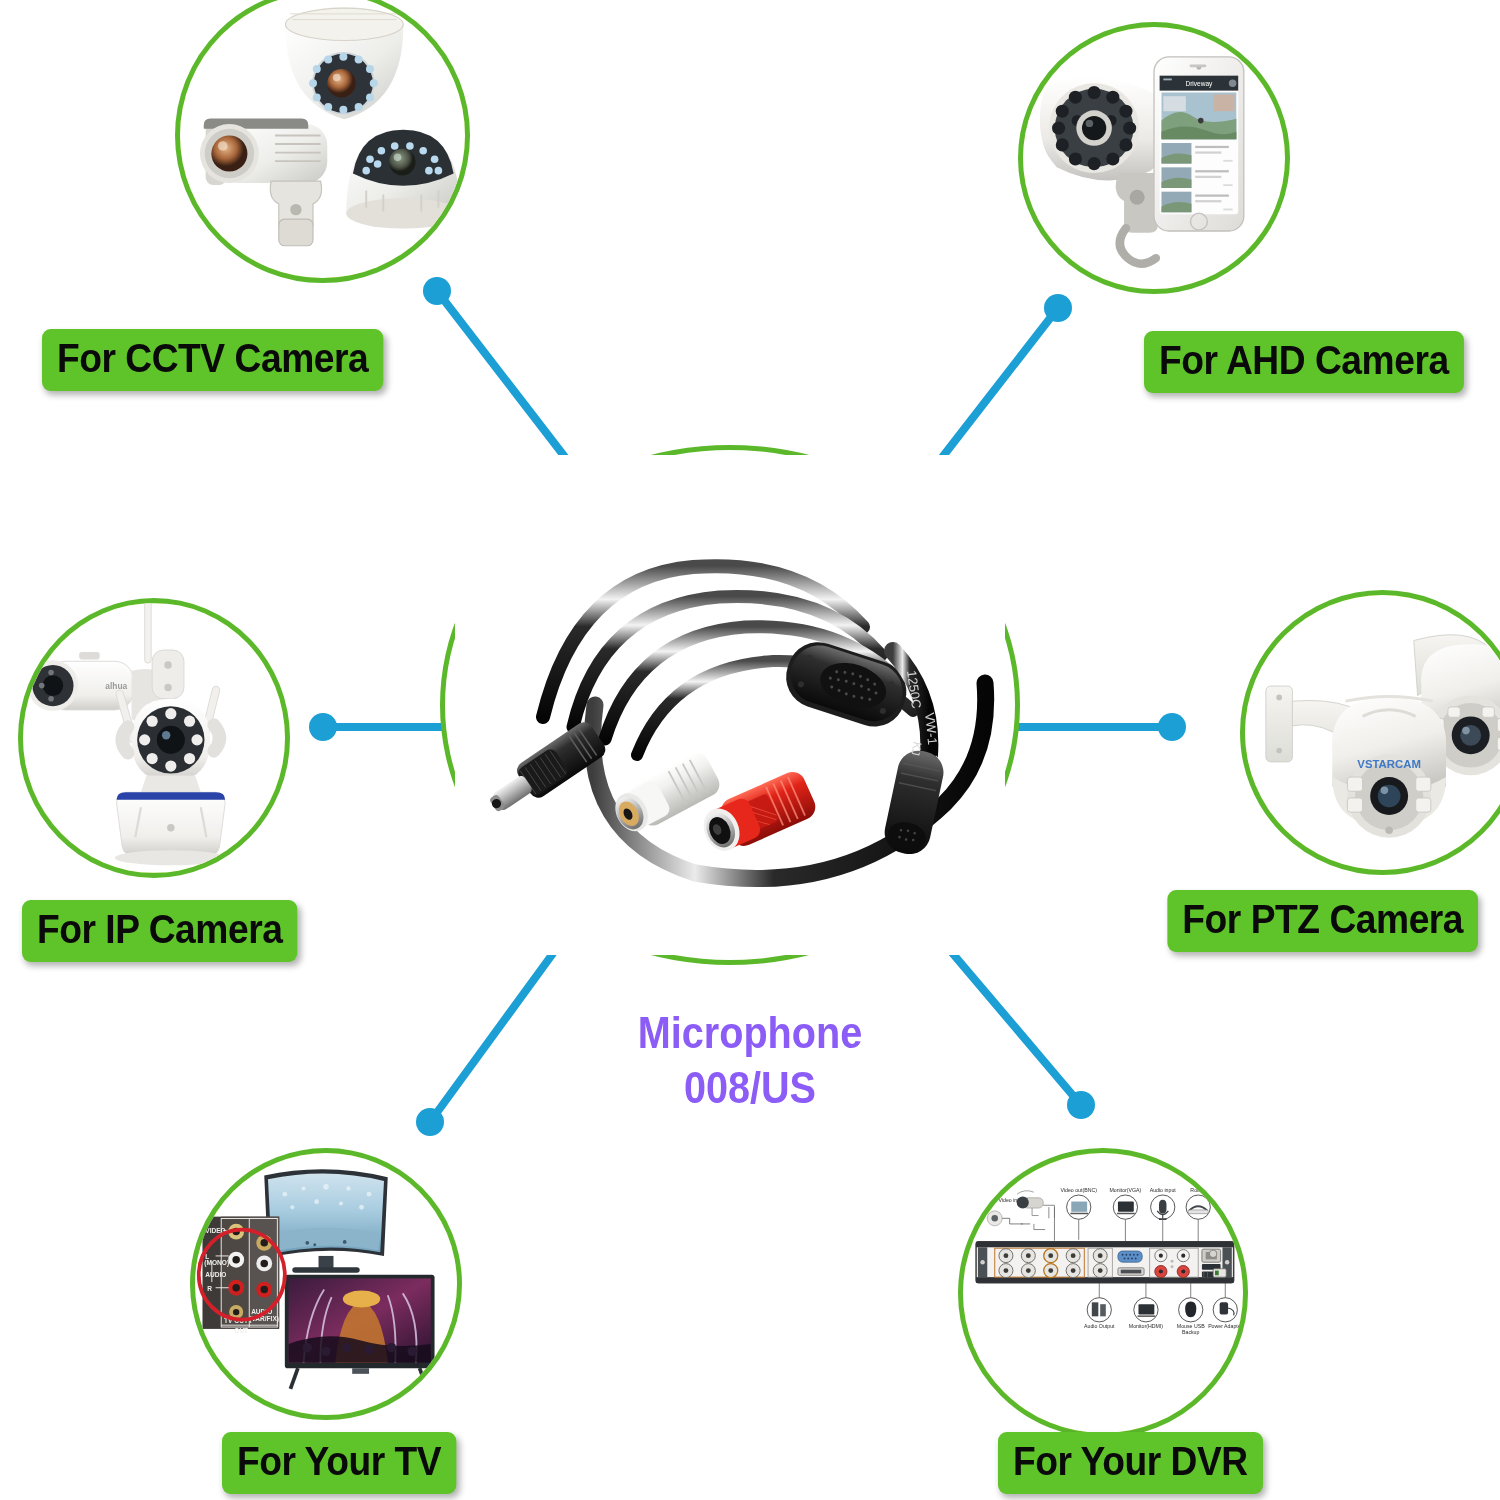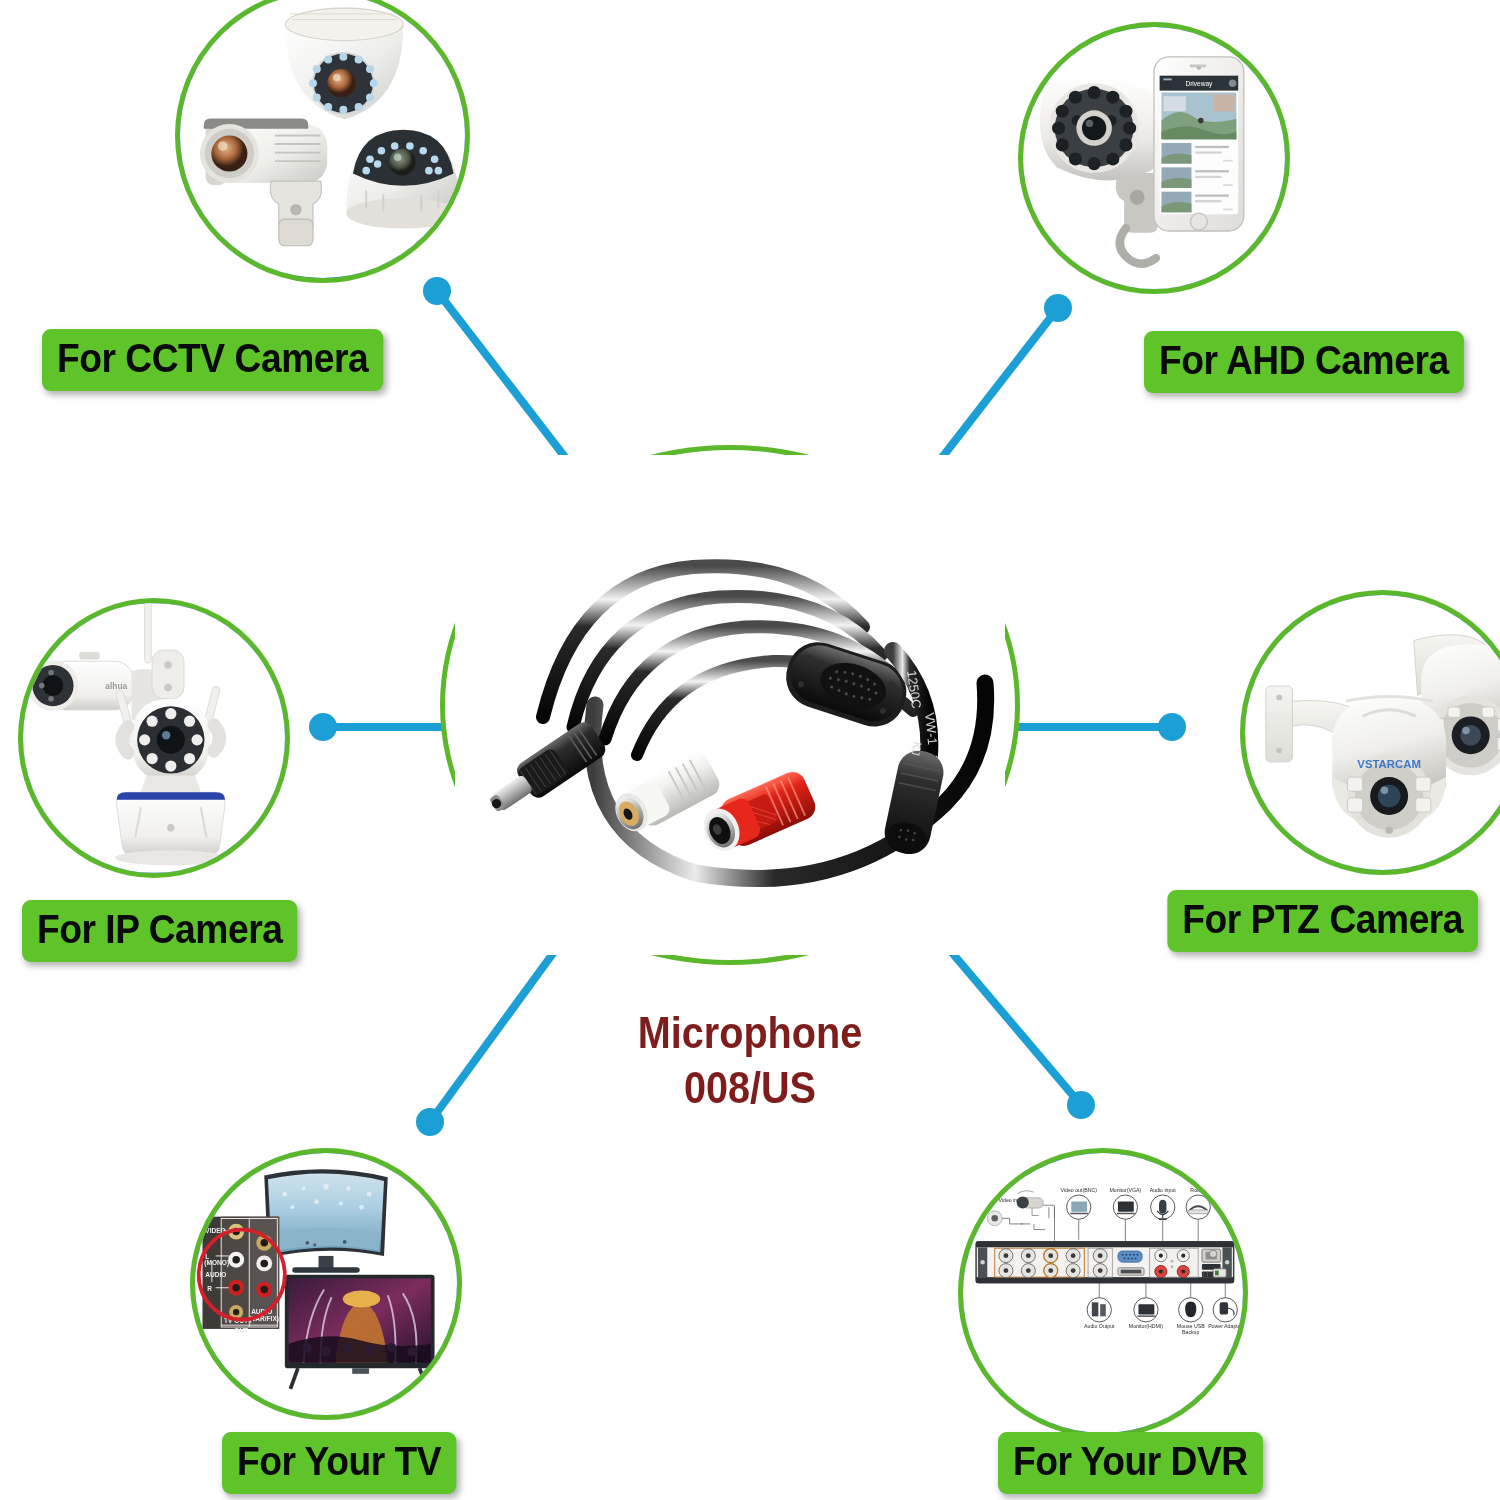--- a/index.html
+++ b/index.html
@@ -13,21 +13,21 @@
   #stage{position:absolute;inset:0;width:1500px;height:1300px;}
 
   
   #connectors{position:absolute;left:0;top:0;width:1500px;height:1500px;}
 
   
   .photo-node{
     position:absolute;
     border-radius:50%;
     border:5px solid var(--ring,#5CB82B);
-    background:#0369a1;
+    background:#84cc16;
     box-sizing:border-box;
     overflow:hidden;
     text-align:center;
   }
   .photo-node .inner{position:absolute;inset:0;}
 
   
   .tag{
     position:absolute;
     background:#5FC42A;
@@ -44,21 +44,21 @@
     transform:scaleX(0.93);
     transform-origin:left center;
   }
   .tag.r{transform-origin:right center;}
 
   
   #center-caption{
     position:absolute;
     left:560px;top:1005px;width:380px;
     text-align:center;
-    color:#7f1d1d;
+    color:#8b5cf6;
     font-weight:bold;
     font-size:44px;
     line-height:1.25;
     letter-spacing:0px;
   }
   #center-caption div{transform:scaleX(0.9);}
 
   
   #product-oval{
     position:absolute;

